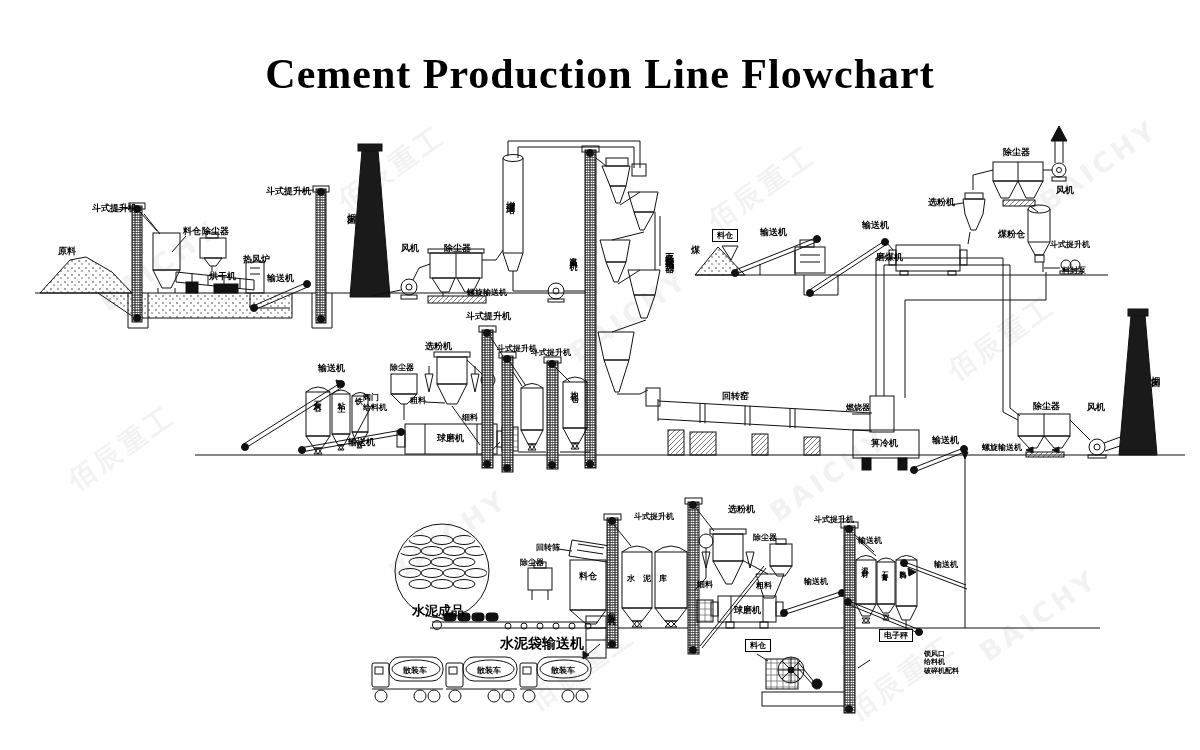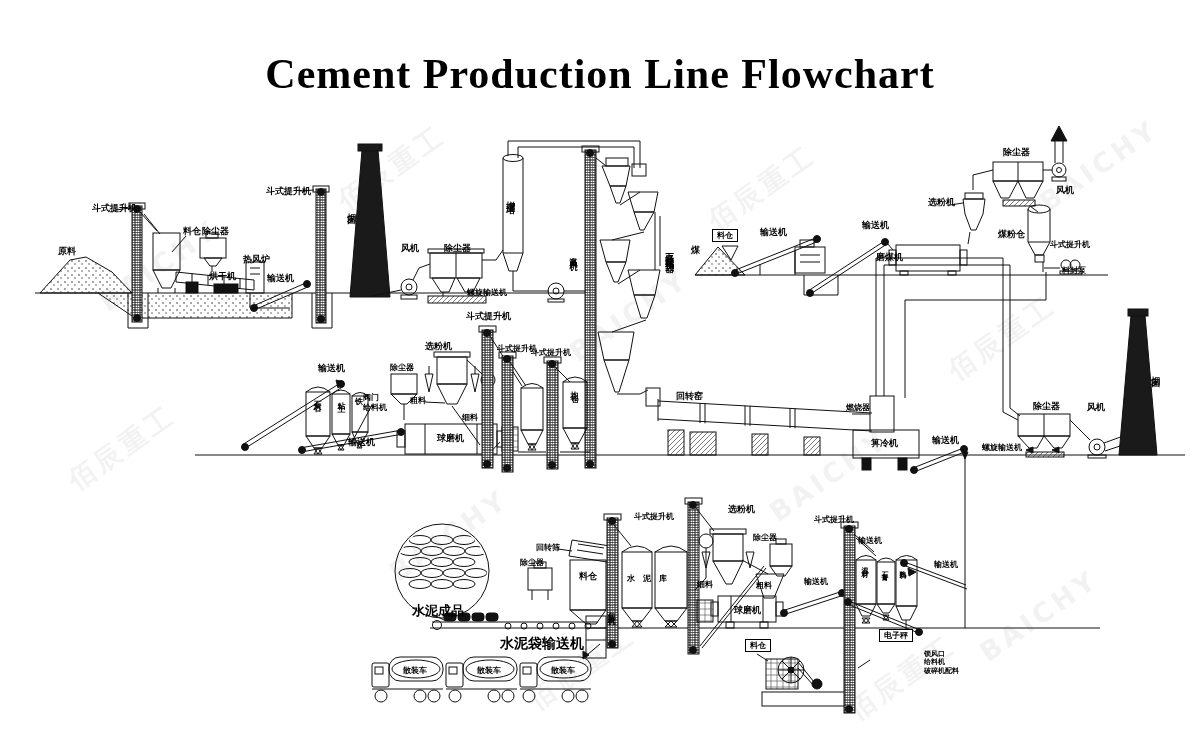--- a/index.html
+++ b/index.html
@@ -589,21 +589,21 @@
 给料机</div>
     <div class="lbl" style="font-size: 8px; left: 390px; top: 363px;">除尘器</div>
     <div class="lbl" style="left: 425px; top: 341px;">选粉机</div>
     <div class="lbl" style="font-size: 8px; left: 410px; top: 396px;">粗料</div>
     <div class="lbl" style="font-size: 8px; left: 462px; top: 413px;">细料</div>
     <div class="lbl" style="left: 437px; top: 433px;">球磨机</div>
     <div class="lbl" style="left: 348px; top: 437px;">输送机</div>
     <div class="lbl" style="font-size: 8px; left: 497px; top: 344px;">斗式提升机</div>
     <div class="lbl" style="font-size: 8px; left: 531px; top: 348px;">斗式提升机</div>
     <div class="lbl v" style="font-size: 8px; left: 569px; top: 385px;">均化仓</div>
-    <div class="lbl" style="left: 676px; top: 391px;">回转窑</div>
+    <div class="lbl" style="left: 722px; top: 391px;">回转窑</div>
     <div class="lbl" style="font-size: 8px; left: 846px; top: 403px;">燃烧器</div>
     <div class="lbl" style="left: 871px; top: 438px;">箅冷机</div>
     <div class="lbl" style="left: 932px; top: 435px;">输送机</div>
     <div class="lbl" style="left: 1033px; top: 401px;">除尘器</div>
     <div class="lbl" style="left: 1087px; top: 402px;">风机</div>
     <div class="lbl" style="font-size: 8px; left: 982px; top: 443px;">螺旋输送机</div>
     <div class="lbl v" style="left: 1150px; top: 369px;">烟囱</div>
     <div class="lbl" style="font-size: 8px; left: 536px; top: 543px;">回转筛</div>
     <div class="lbl" style="font-size: 8px; left: 520px; top: 558px;">除尘器</div>
     <div class="lbl" style="left: 579px; top: 571px;">料仓</div>

